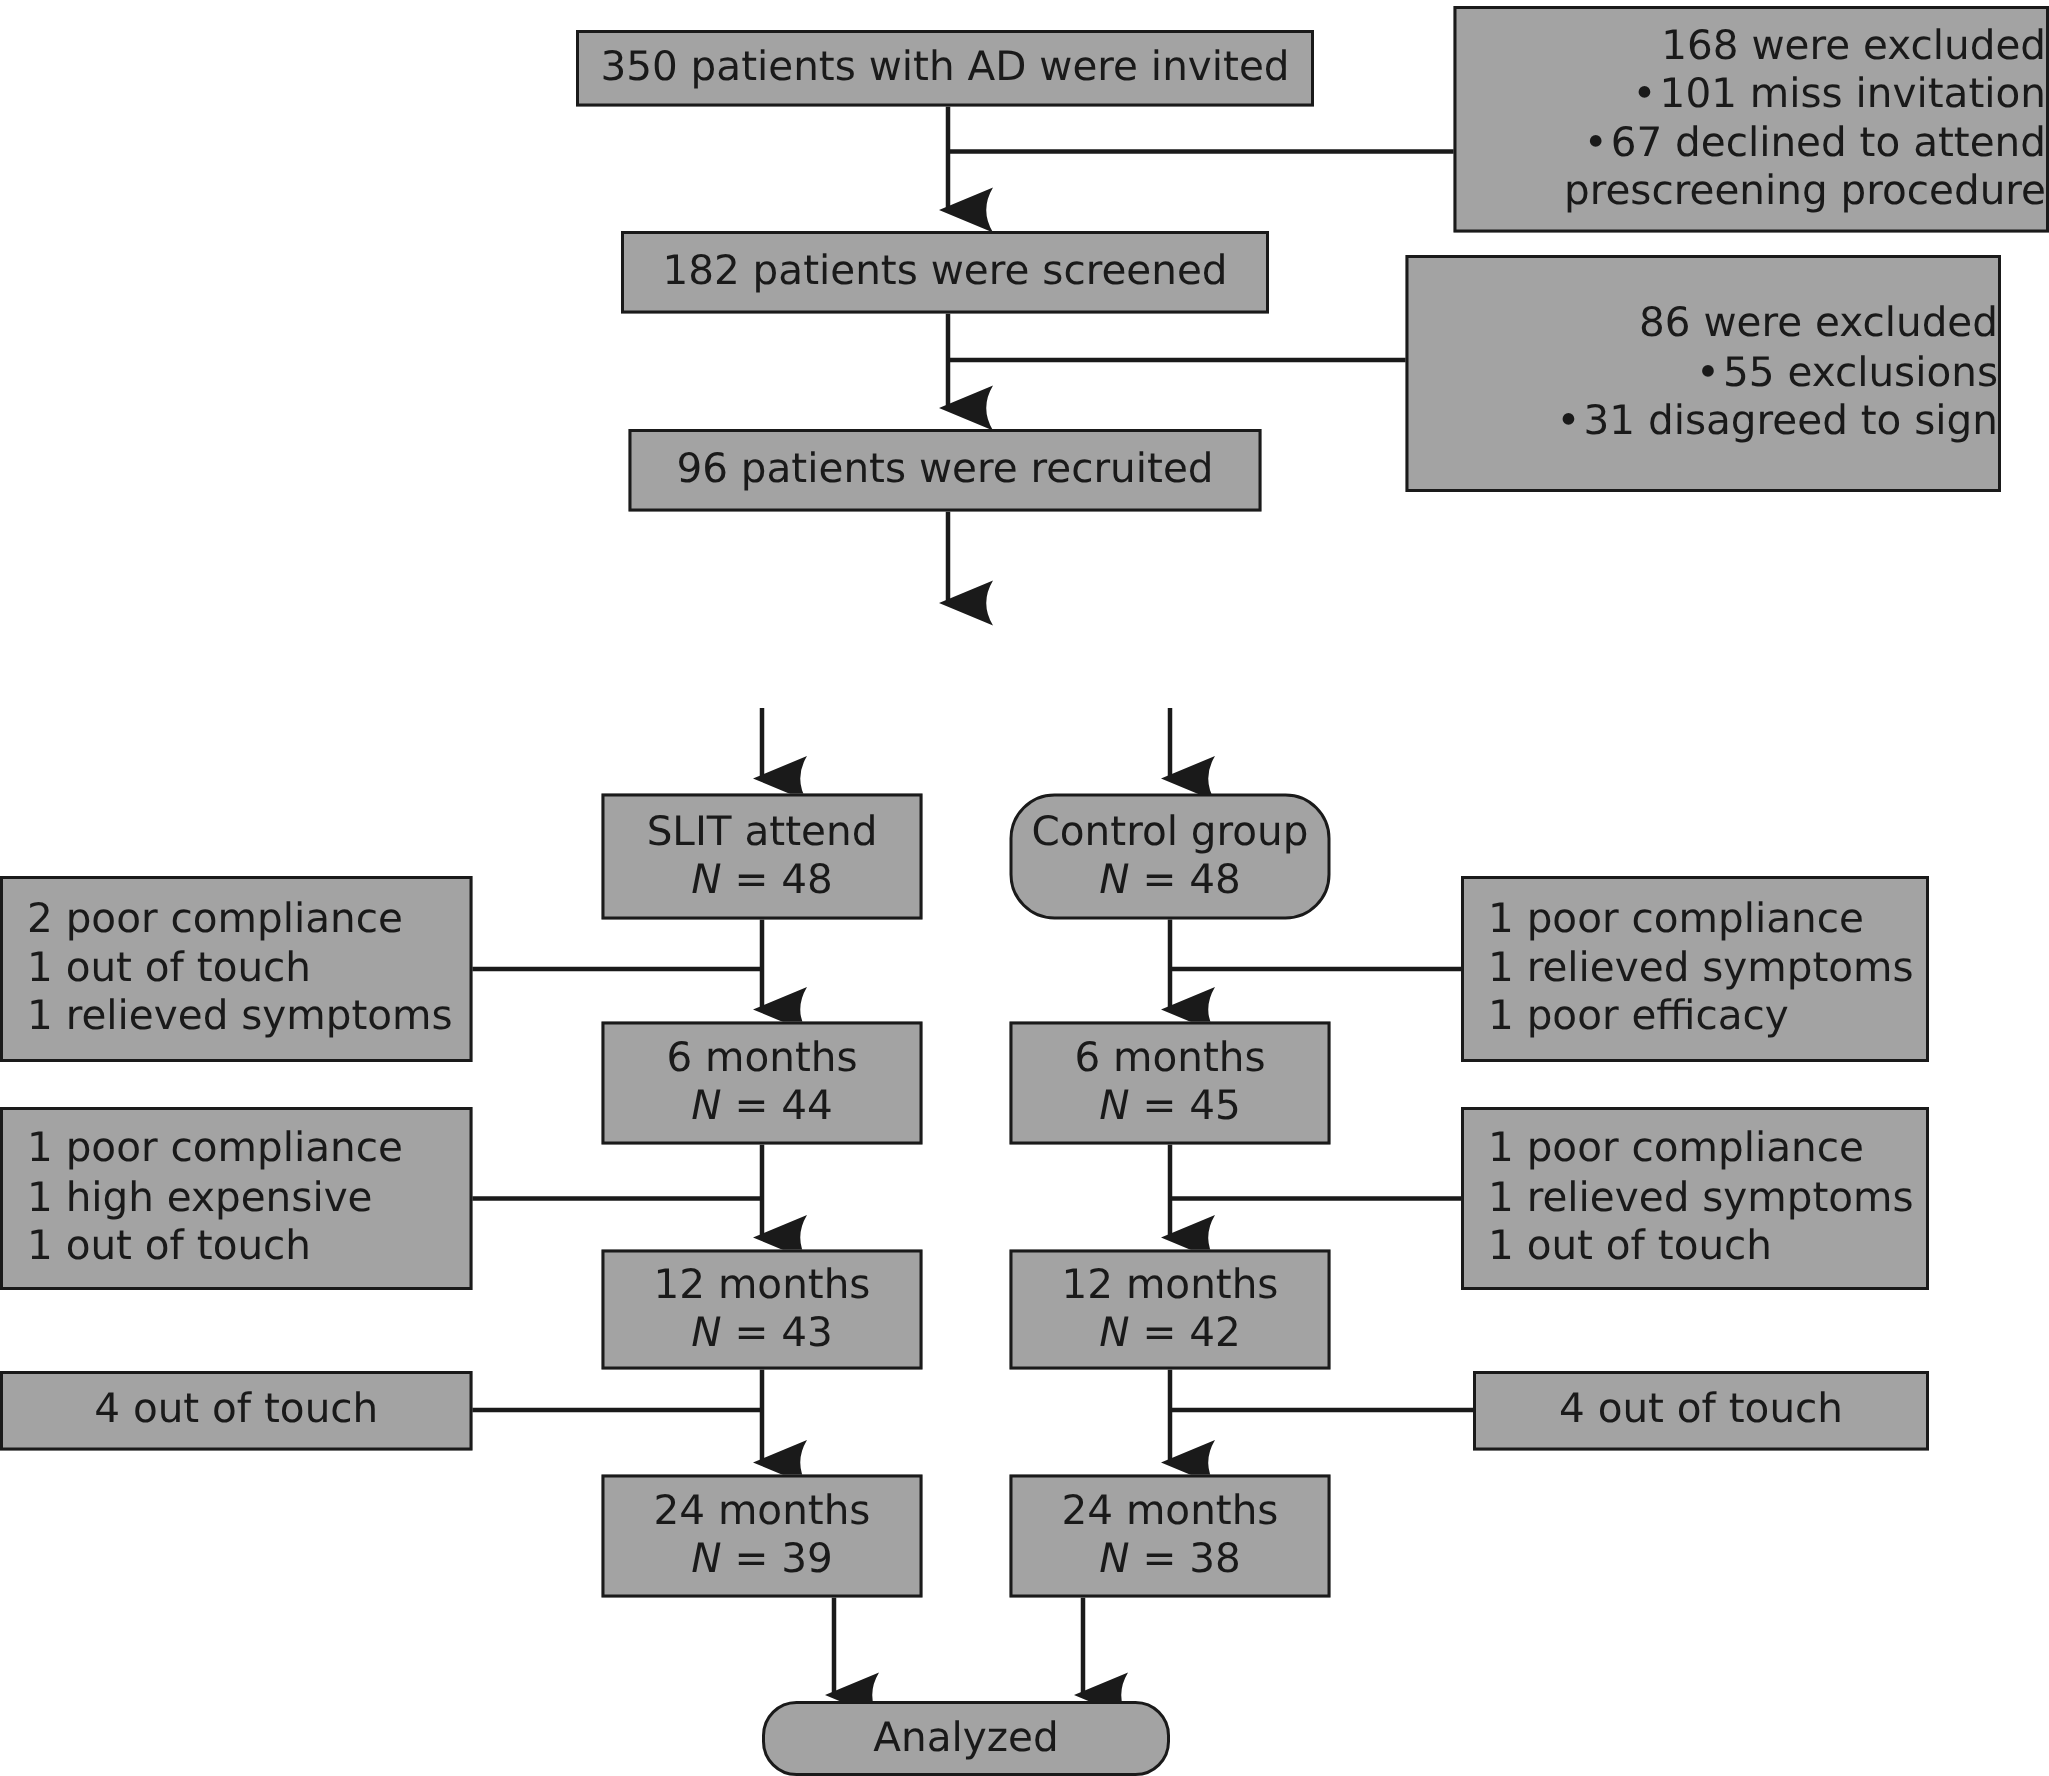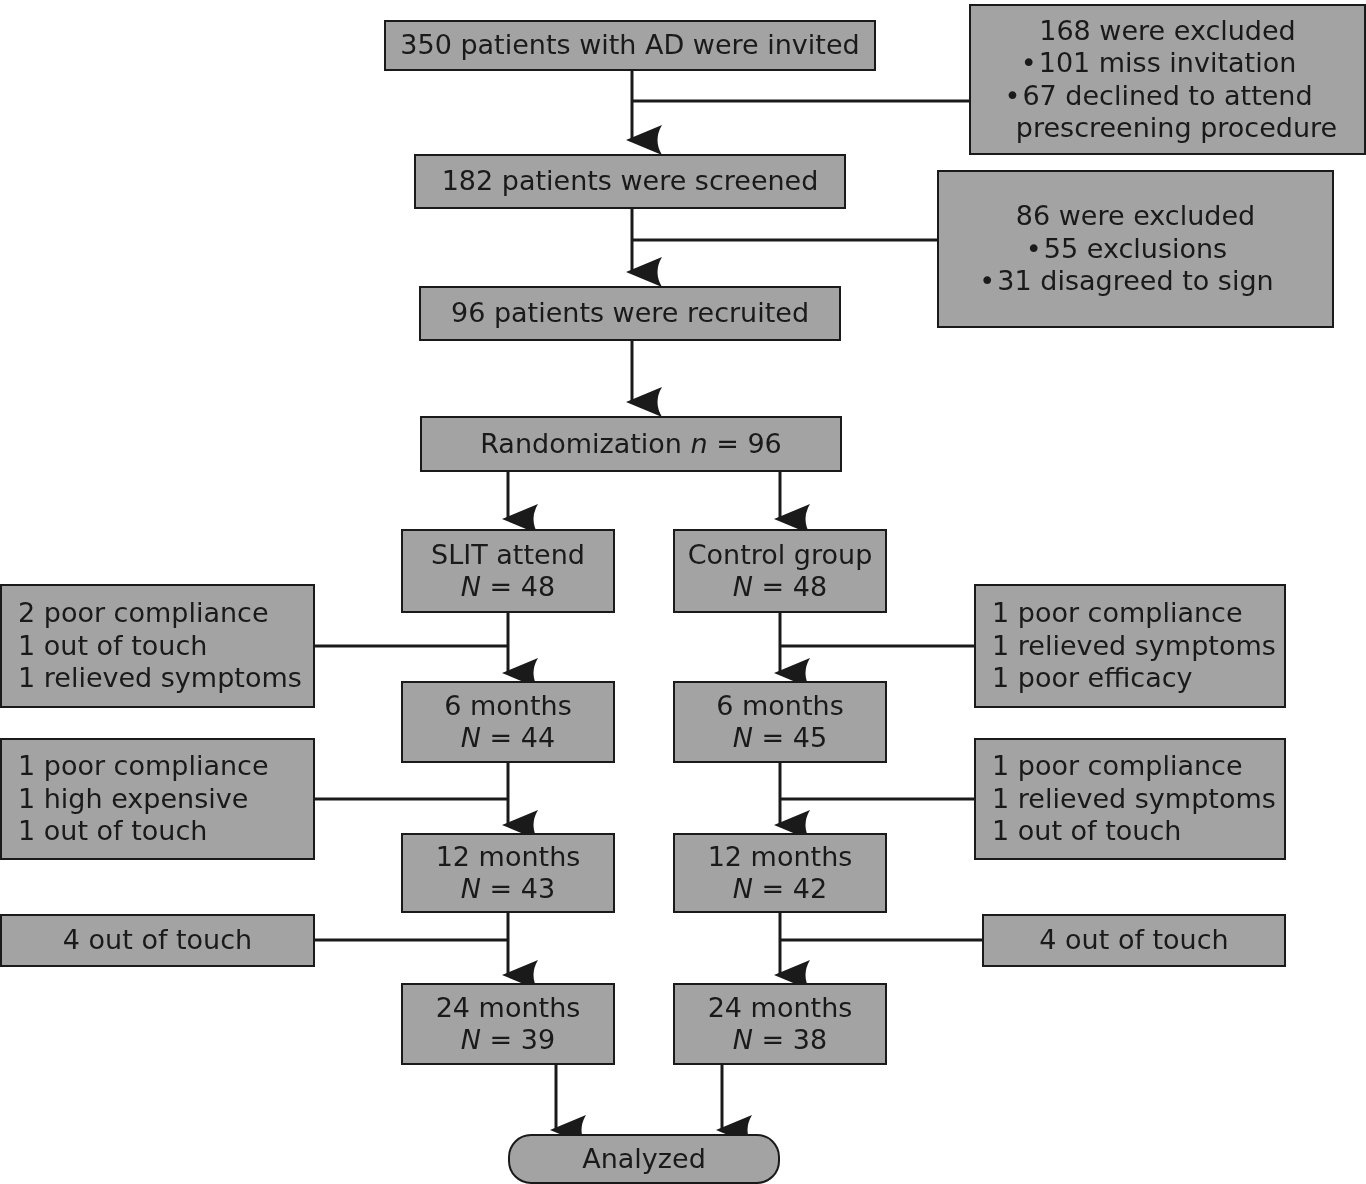--- a/index.html
+++ b/index.html
@@ -34,21 +34,21 @@
     background: #a3a3a3;
     display: flex;
     flex-direction: column;
     justify-content: center;
     color: #1a1a1a;
     font-size: 27px;
     line-height: 1.20;
   }
   .node.center { align-items: center; text-align: center; }
   .node.left   { align-items: flex-start; text-align: left; padding-left: 16px; }
-  .node.bullets { align-items: center; text-align: left; }
+  .node.bullets { align-items: flex-end; text-align: left; }
   .node .line { white-space: nowrap; }
   .node .line.bullet { position: relative; }
   .node .line.bullet .dot {
     position: absolute;
     left: -18px;
     top: 0;
   }
   .node .line.cont { padding-left: 18px; }
   .ital { font-style: italic; }
 </style>
@@ -114,30 +114,27 @@
   <div class="node bullets" style="left:937px; top:170px; width:397px; height:158px;">
     <span class="line">86 were excluded</span>
     <span class="line bullet"><span class="dot">•</span><span>55 exclusions</span></span>
     <span class="line bullet"><span class="dot">•</span><span>31 disagreed to sign</span></span>
   </div>
 
   <div class="node center" style="left:419px; top:286px; width:422px; height:55px;">
     <span class="line">96 patients were recruited</span>
   </div>
 
-  <div class="node center" style="left:420px; top:416px; width:422px; height:56px;">
-    <span class="line"><span>Randomization </span><span class="ital">n</span><span> = 96</span></span>
-  </div>
 
   <div class="node center" style="left:401px; top:529px; width:214px; height:84px;">
     <span class="line">SLIT attend</span>
     <span class="line"><span class="ital">N</span><span> = 48</span></span>
   </div>
 
-  <div class="node center" style="left:673px; top:529px; width:214px; height:84px;">
+  <div class="node center" style="left:673px; top:529px; width:214px; height:84px;border-radius:30px;">
     <span class="line">Control group</span>
     <span class="line"><span class="ital">N</span><span> = 48</span></span>
   </div>
 
   <div class="node left" style="left:0px; top:584px; width:315px; height:124px;">
     <span class="line">2 poor compliance</span>
     <span class="line">1 out of touch</span>
     <span class="line">1 relieved symptoms</span>
   </div>
 

